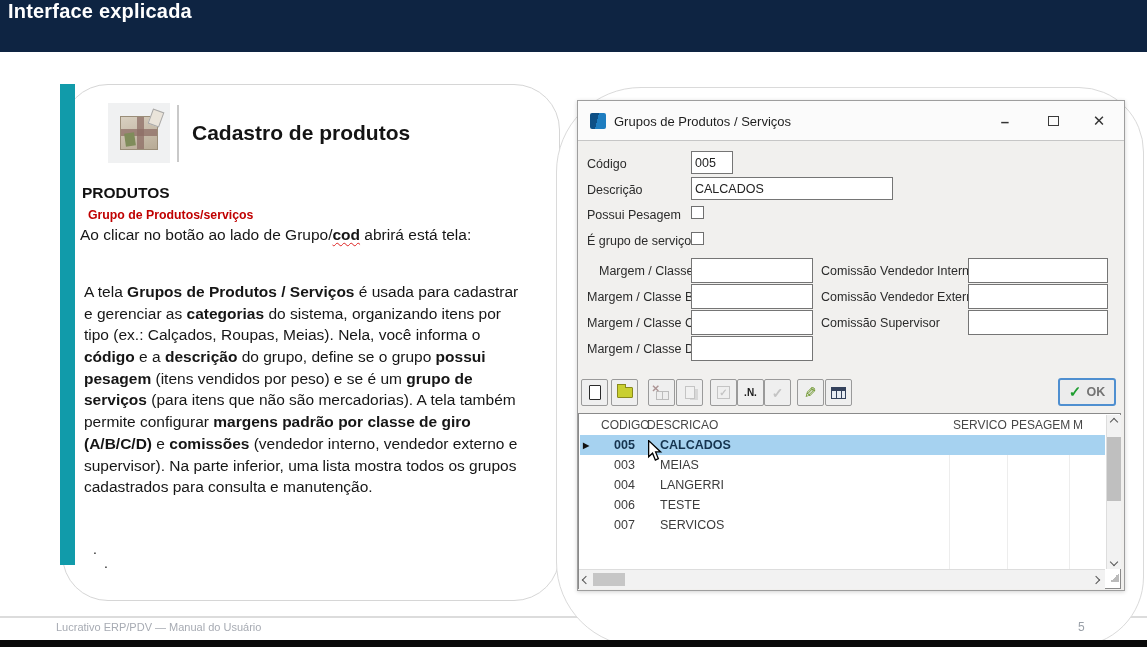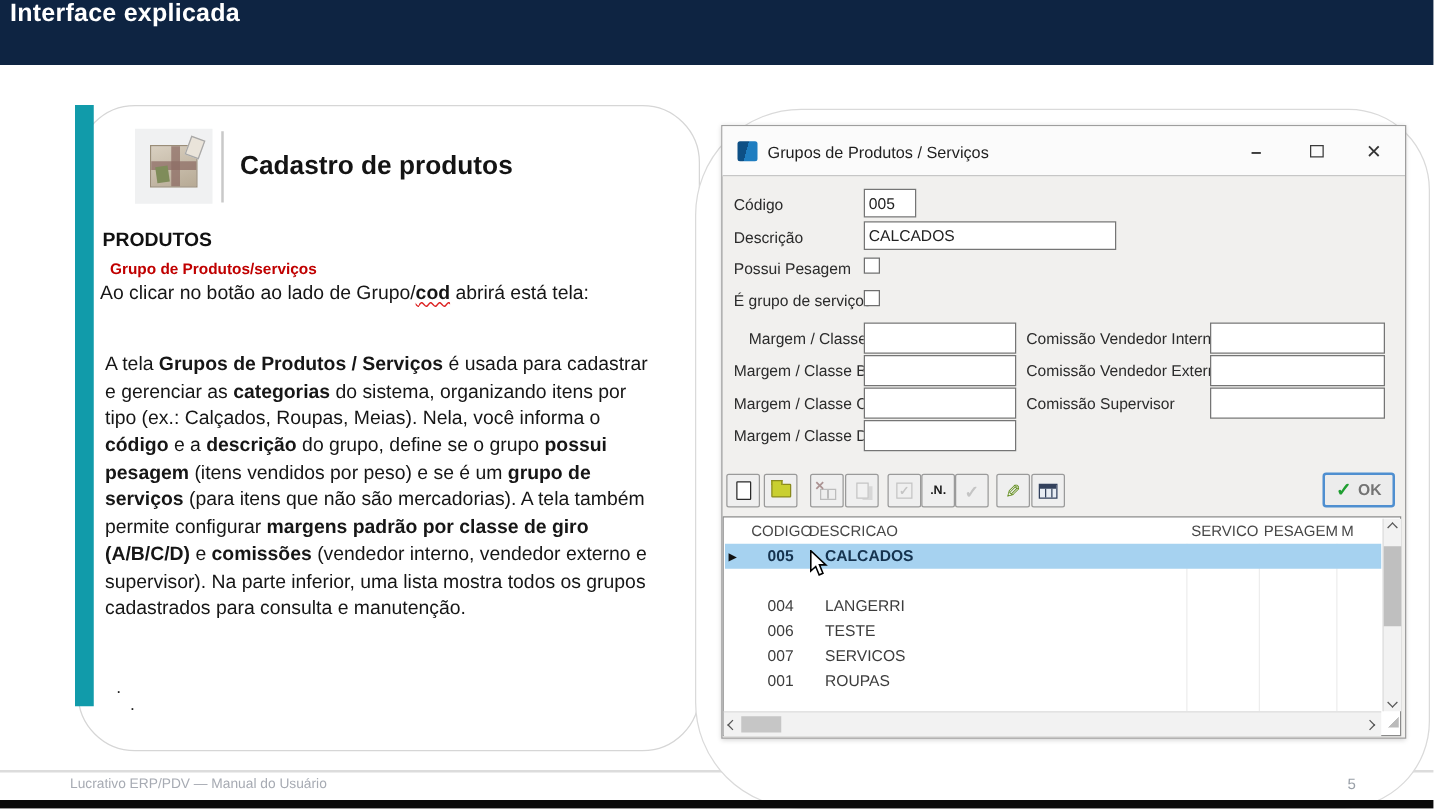--- a/index.html
+++ b/index.html
@@ -262,39 +262,39 @@
 
       <div class="gcol" style="left:370px"></div>
       <div class="gcol" style="left:428px"></div>
       <div class="gcol" style="left:490px"></div>
 
       <div class="grow sel" style="top:21px">
         <span class="gmark"></span>
         <span class="c1">005</span>
         <span class="c2">CALCADOS</span>
       </div>
+      <div class="grow" style="top:41px">
+        <span class="gmark"></span>
+        <span class="c1">003</span>
+        <span class="c2">MEIAS</span>
+      </div>
       <div class="grow" style="top:61px">
         <span class="gmark"></span>
         <span class="c1">004</span>
         <span class="c2">LANGERRI</span>
       </div>
       <div class="grow" style="top:81px">
         <span class="gmark"></span>
         <span class="c1">006</span>
         <span class="c2">TESTE</span>
       </div>
       <div class="grow" style="top:101px">
         <span class="gmark"></span>
         <span class="c1">007</span>
         <span class="c2">SERVICOS</span>
-      </div>
-      <div class="grow" style="top:121px">
-        <span class="gmark"></span>
-        <span class="c1">001</span>
-        <span class="c2">ROUPAS</span>
       </div>
 
       <div class="vscroll">
         <div class="vs-up">
             <span class="chev up"></span>
           </div>
         <div class="vs-thumb"></div>
         <div class="vs-down">
             <span class="chev down"></span>
           </div>

